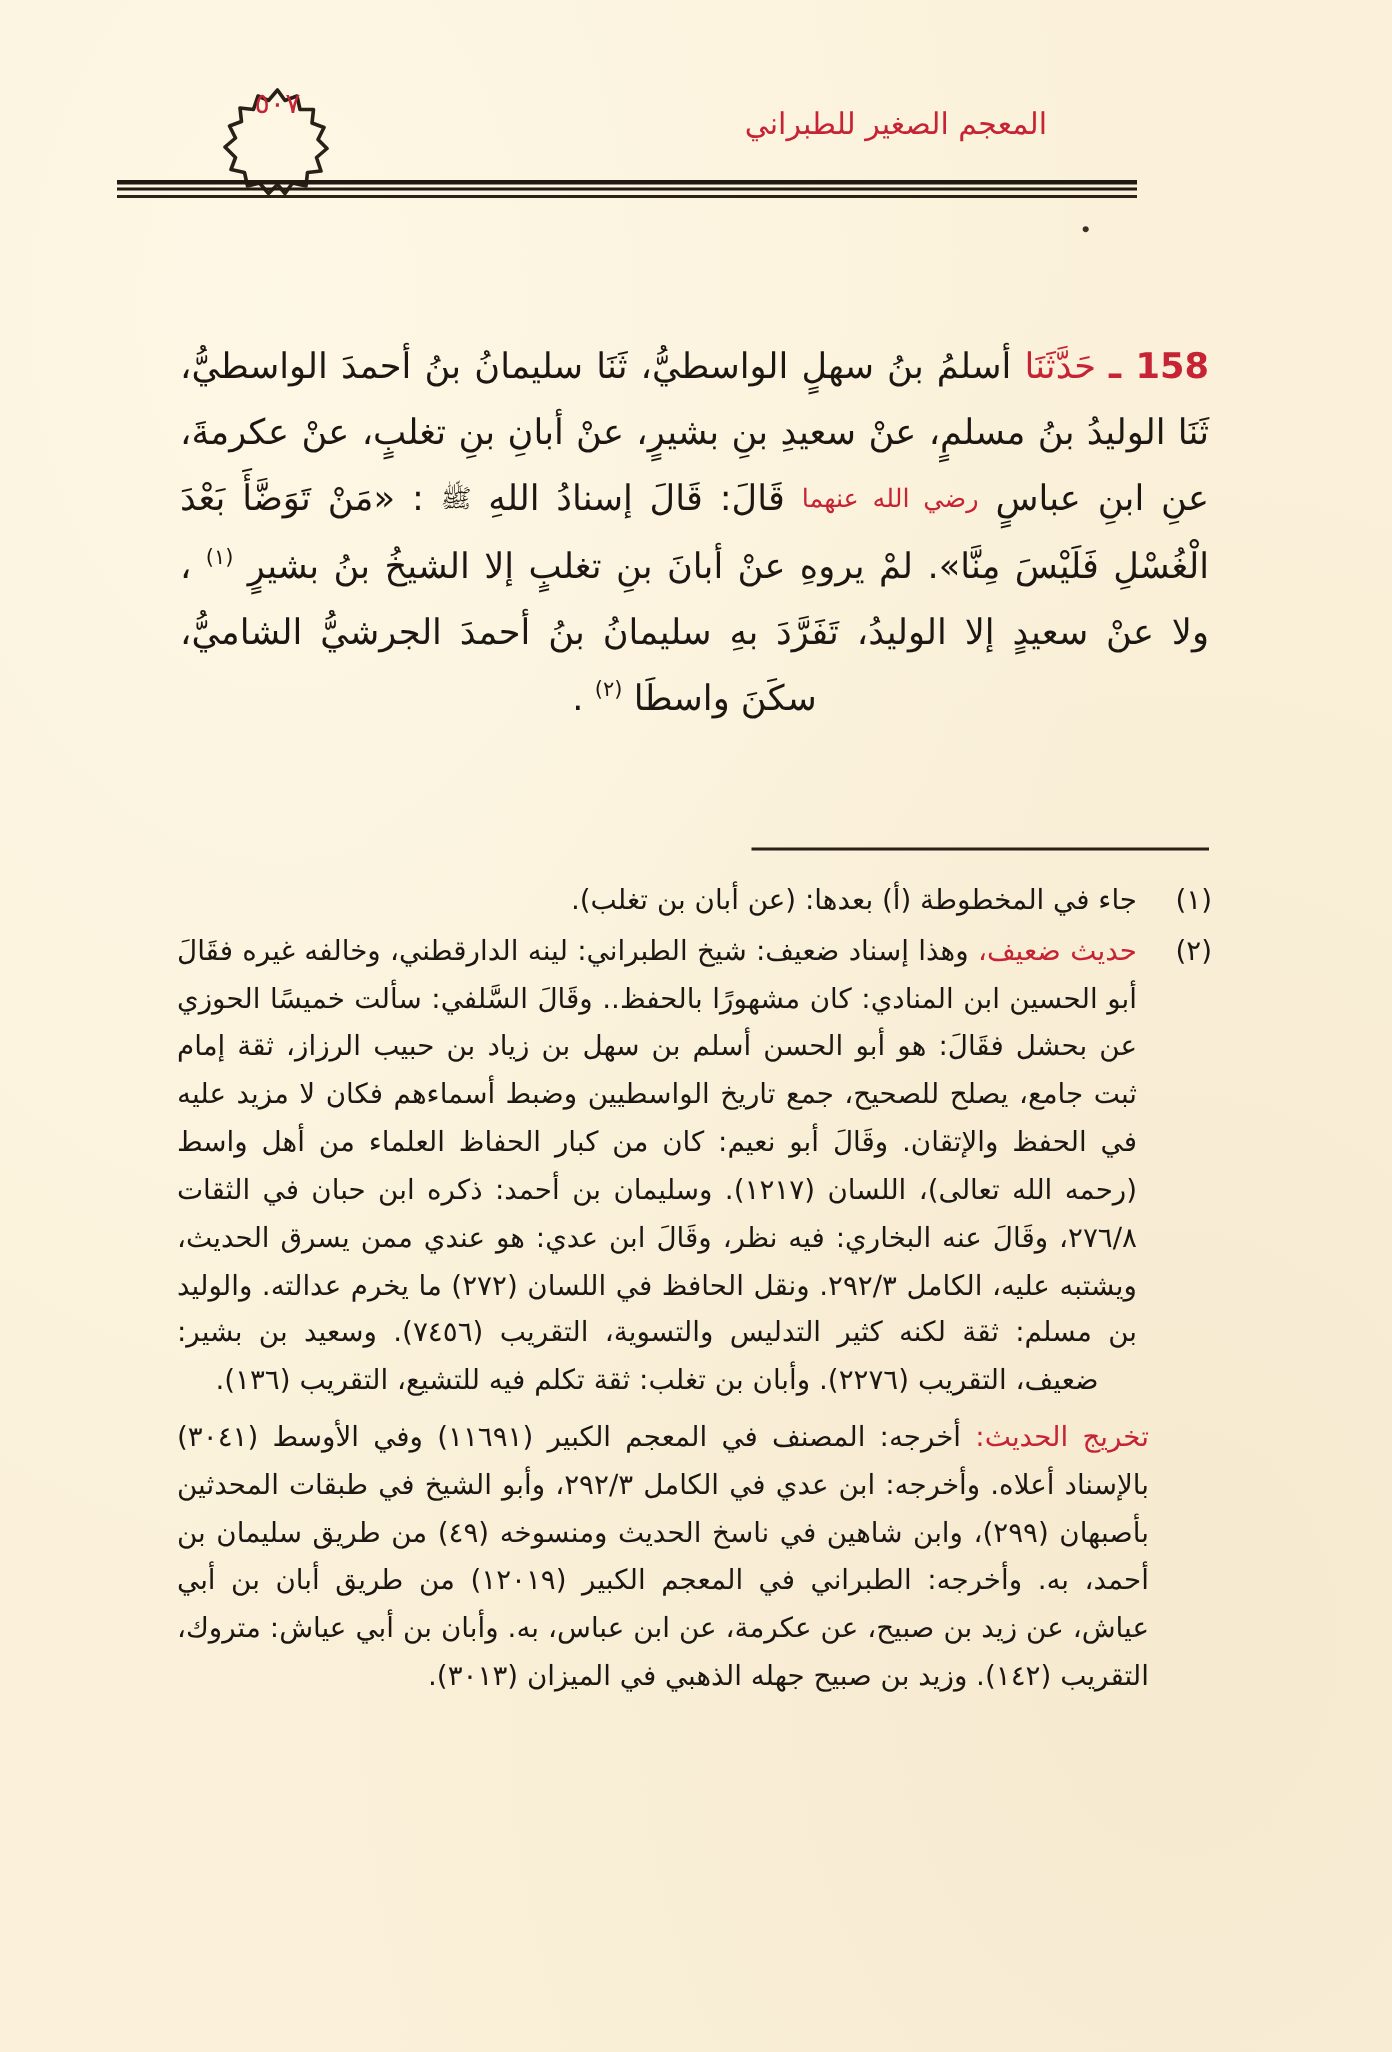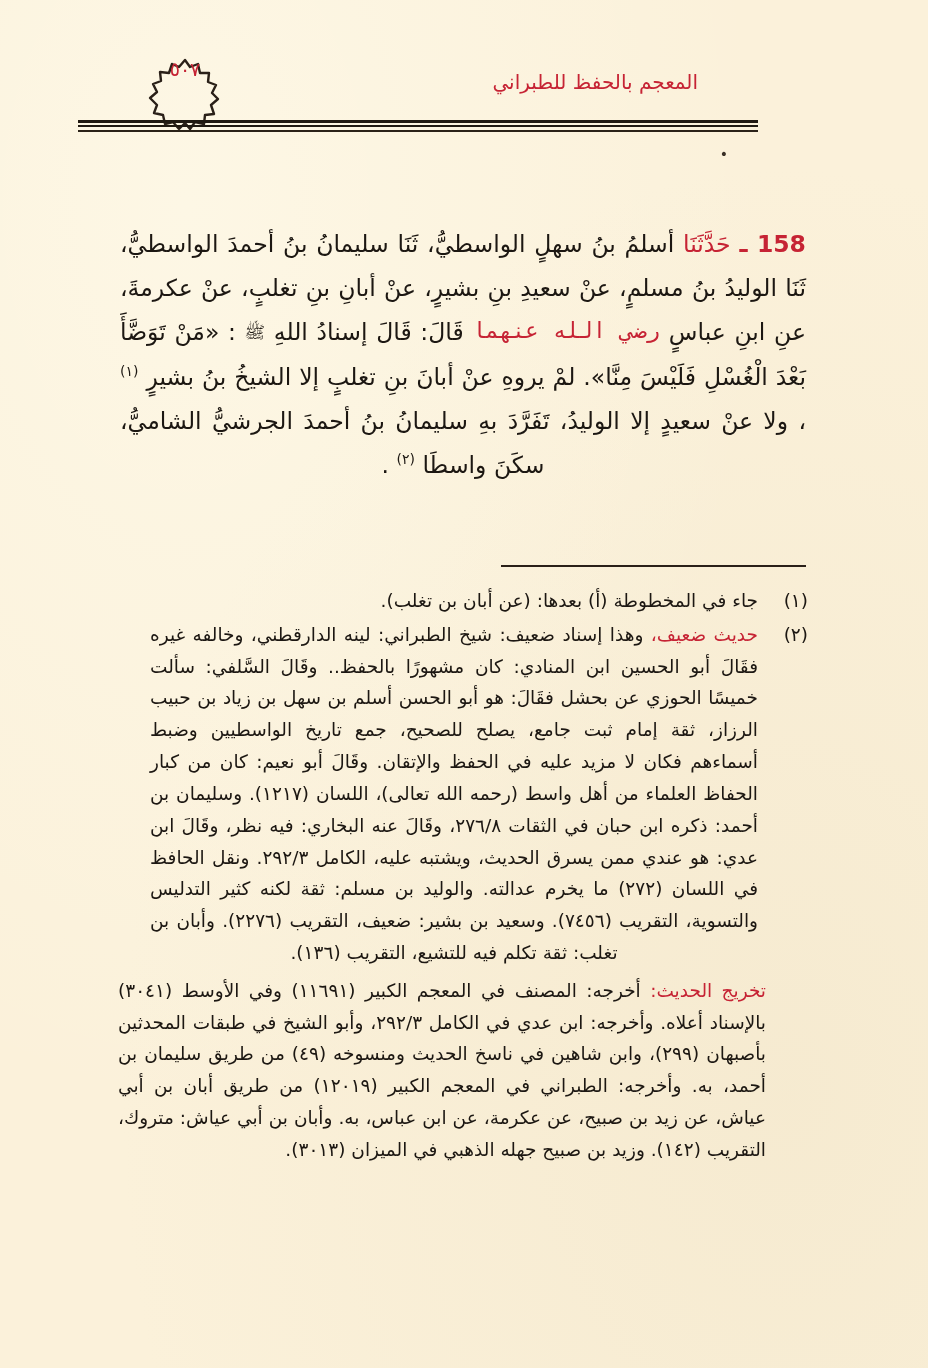--- a/index.html
+++ b/index.html
@@ -106,23 +106,22 @@
   }
   .hadith-num { color: #c62334; font-weight: bold; }
   .haddathana { color: #c62334; font-weight: normal; }
   .honorific-black {
     color: #1c1712;
     font-size: 17px;
     vertical-align: 2px;
   }
   .honorific-red {
     color: #c62334;
-    font-size: 22px;
+    font-size: 17px;
     vertical-align: 2px;
-    font-family: Liberation Mono, monospace;
   }
   .fn-ref {
     font-size: 14px;
     vertical-align: super;
   }
 
   
   .fn-separator {
     position: absolute;
     top: 565px;
@@ -152,21 +151,21 @@
     flex: 0 0 auto;
     width: 42px;
     text-align: right;
     padding-left: 8px;
   }
   .fn-body {
     flex: 1 1 auto;
     text-align: justify;
     text-align-last: right;
   }
-  .fn-body.center-last { text-align-last: center; margin-left: 32px; }
+  .fn-body.center-last { text-align-last: center; }
   .red { color: #c62334; }
   .takhrij-block {
     margin-top: 6px;
     padding-right: 42px;
     text-align: justify;
     text-align-last: right;
   }
 </style>
 </head>
 <body>
@@ -175,21 +174,21 @@
 
   <div class="header">
 
     <div class="page-badge">
       <svg viewBox="0 0 74 74" width="74" height="74">
         <polygon points="37,2 42,9 50,6 52,15 61,15 60,24 68,27 64,35 70,41 63,47 66,56 57,57 56,66 47,64 42,71 37,65 31,71 25,64 17,66 15,57 6,55 9,47 2,40 9,34 5,26 13,23 12,14 21,15 24,6 31,9" fill="none" stroke="#2a2018" stroke-width="2.4" stroke-linejoin="round"></polygon>
       </svg>
       <span class="page-number">٥٠٧</span>
     </div>
 
-    <div class="header-title">المعجم بالحفظ للطبراني</div>
+    <div class="header-title">المعجم الصغير للطبراني</div>
 
     <div class="header-rules">
       <div class="rule-thick"></div>
       <div class="rule-gap"></div>
       <div class="rule-thin"></div>
       <div class="rule-gap2"></div>
       <div class="rule-thin2"></div>
     </div>
   </div>
 

